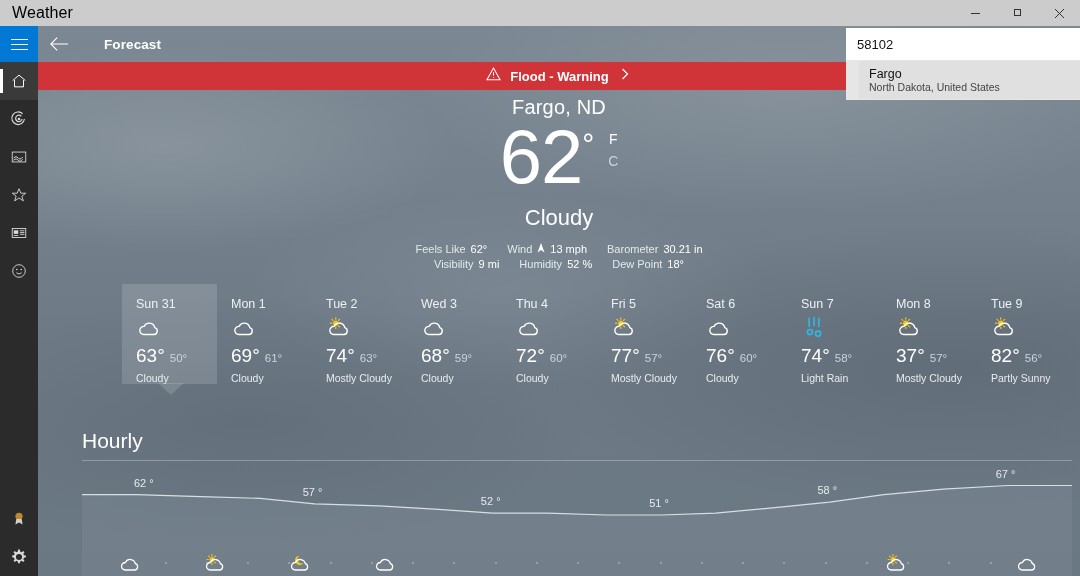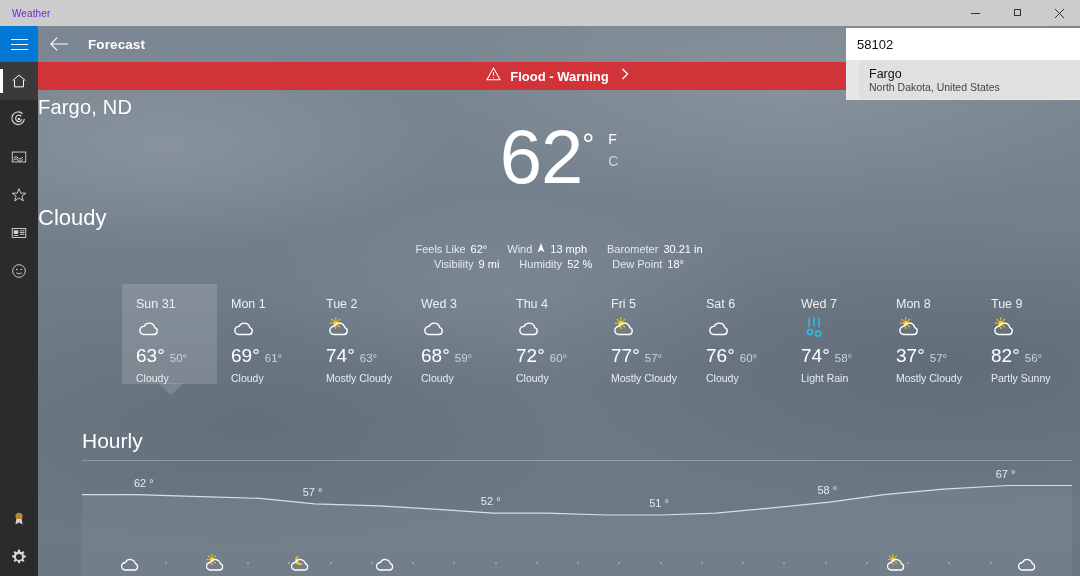--- a/index.html
+++ b/index.html
@@ -10,21 +10,21 @@
     background: #1f1f1f;
   }
   #app { position: relative; width: 1080px; height: 576px; overflow: hidden; }
 
   
   .titlebar {
     position: absolute; top: 0; left: 0; width: 1080px; height: 26px;
     background: #cccccc; display: flex; align-items: center;
   }
   .titlebar-text {
-    font-size: 10px; color: #6d28d9; margin-left: 12px; letter-spacing: .1px;
+    font-size: 16px; color: #000000; margin-left: 12px; letter-spacing: .1px;
   }
   .win-controls { margin-left: auto; display: flex; height: 26px; }
   .win-btn {
     width: 42px; height: 26px; display: flex; align-items: center;
     justify-content: center; color: #333;
   }
 
   
   .rail {
     position: absolute; left: 0; top: 26px; width: 38px; height: 550px;
@@ -65,21 +65,21 @@
   
   .cmdbar {
     position: absolute; left: 0; top: 0; width: 1042px; height: 36px;
     display: flex; align-items: center; z-index: 6;
   }
   .back-btn {
     width: 42px; height: 36px; display: flex; align-items: center;
     justify-content: center; color: #fff;
   }
   .cmd-title {
-    font-size: 13.5px; font-weight: bold; color: #fff; margin-left: 8px;
+    font-size: 13.5px; font-weight: bold; color: #fff; margin-left: 24px;
     letter-spacing: .1px;
   }
   .cmd-icons { margin-left: auto; display: flex; align-items: center; }
   .cmd-icon {
     width: 44px; height: 36px; display: flex; align-items: center;
     justify-content: center; color: #fff;
   }
 
   
   .searchwrap { position: absolute; left: 772px; top: 2px; width: 304px; z-index: 20; margin-left: 36px; }
@@ -111,21 +111,21 @@
 
   
   .alert {
     position: absolute; left: 0; top: 36px; width: 1042px; height: 28px;
     background: #d13438; display: flex; align-items: center;
     justify-content: center; gap: 9px; z-index: 5;
   }
   .alert-text { color: #fff; font-size: 13px; font-weight: bold; }
 
   
-  .current { position: absolute; left: 0; top: 70px; width: 1042px; text-align: left; }
+  .current { position: absolute; left: 0; top: 70px; width: 1042px; text-align: center; }
   .city { font-size: 20px; color: #fff; font-weight: normal; letter-spacing: .2px; }
   .temp-row {
     display: flex; align-items: flex-start; justify-content: center;
     margin-top: -2px; height: 86px;
   }
   .big-temp {
     font-size: 76px; color: #fff; font-weight: 200; line-height: 1.05;
     letter-spacing: -1px;
   }
   .deg-sym { font-size: 30px; color: #fff; font-weight: 200; margin-top: 10px; }
@@ -525,21 +525,21 @@
               <path d="M9.5 24 a5 5 0 0 1 0.4 -10 a7 7 0 0 1 13.2 1.6 a4.3 4.3 0 0 1 -0.9 8.4 Z" fill="none" stroke="#ffffff" stroke-width="1.7" stroke-linejoin="round"></path>
             </svg>
           </div>
           <div class="ftemps">
             <span class="fhi">76°</span>
             <span class="flo">60°</span>
           </div>
           <div class="fdesc">Cloudy</div>
         </div>
         <div class="fcard">
-          <div class="fday">Wed 7</div>
+          <div class="fday">Sun 7</div>
           <div class="ficon">
             <svg width="26" height="26" viewBox="0 0 32 32">
               <line x1="10" y1="4" x2="10" y2="14" stroke="#2eb8e6" stroke-width="2" stroke-linecap="round"></line>
               <line x1="16" y1="3" x2="16" y2="13" stroke="#2eb8e6" stroke-width="2" stroke-linecap="round"></line>
               <line x1="22" y1="4" x2="22" y2="14" stroke="#2eb8e6" stroke-width="2" stroke-linecap="round"></line>
               <circle cx="11" cy="21" r="3.1" fill="none" stroke="#2eb8e6" stroke-width="2"></circle>
               <circle cx="21" cy="23" r="3.1" fill="none" stroke="#2eb8e6" stroke-width="2"></circle>
             </svg>
           </div>
           <div class="ftemps">

